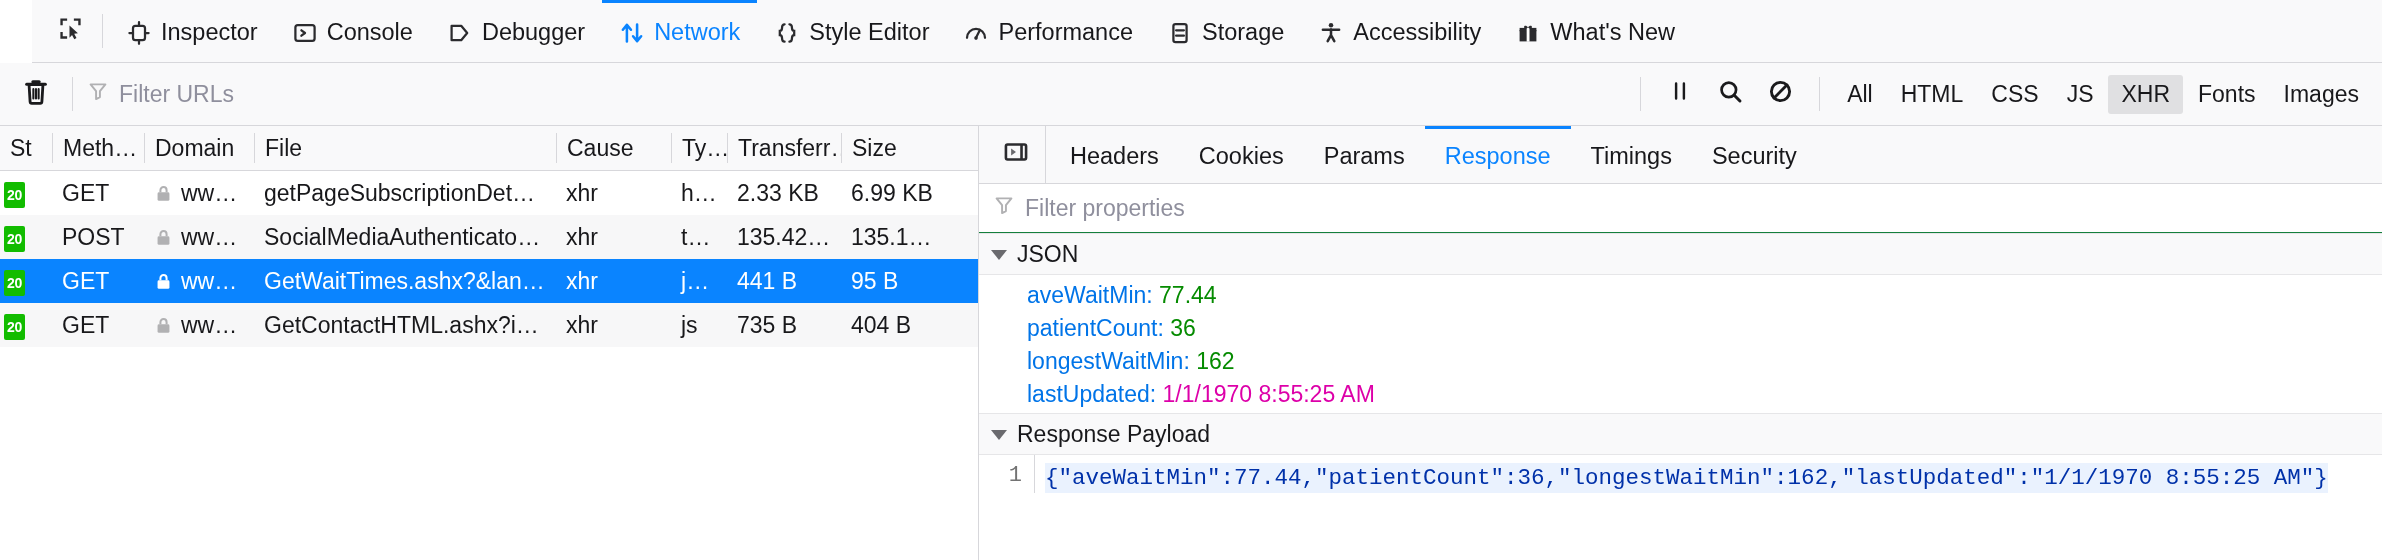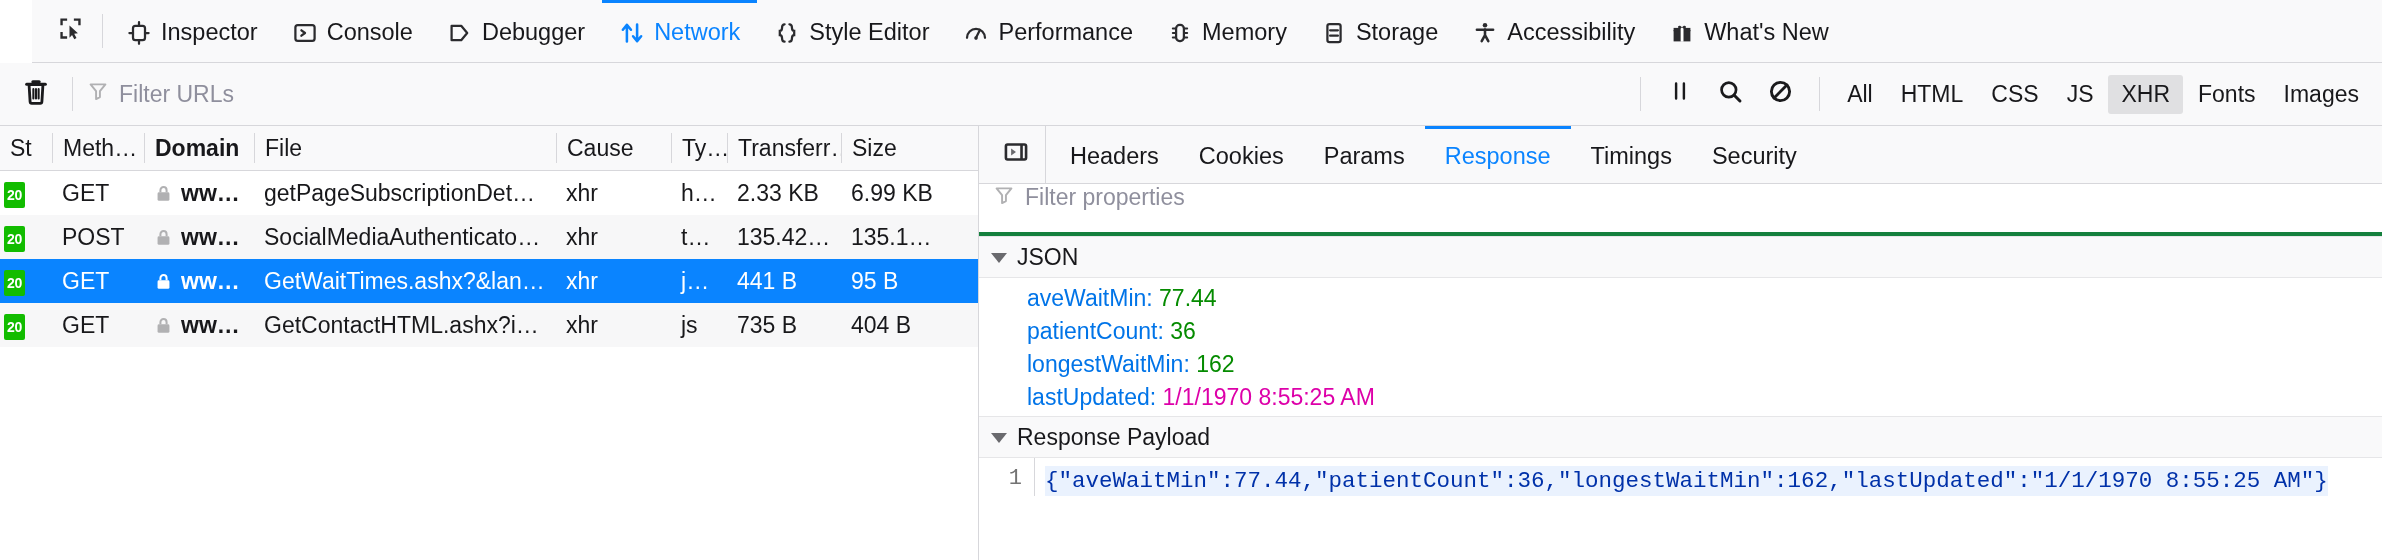--- a/index.html
+++ b/index.html
@@ -149,21 +149,21 @@
     box-sizing: border-box;
     overflow: hidden;
     white-space: nowrap;
     cursor: pointer;
   }
   .req-head .th:first-child { border-left: none; }
 
   
   .c-st   { width: 52px; }
   .c-meth { width: 92px; }
-  .c-dom  { width: 110px; font-weight: bold; }
+  .c-dom  { width: 110px; }
   .c-file { width: 302px; }
   .c-cause{ width: 115px; }
   .c-type { width: 56px; }
   .c-tran { width: 114px; }
   .c-size { width: 120px; }
 
   .req-rows { flex: 1 1 auto; overflow: hidden; }
   .req-row {
     display: flex;
     height: 44px;
@@ -232,24 +232,24 @@
     cursor: pointer;
     white-space: nowrap;
     border-top: 3px solid transparent;
   }
   .det-tab.selected { color: #0a84ff; border-top: 3px solid #0a84ff; }
 
   .det-body { flex: 1 1 auto; display: flex; flex-direction: column; min-height: 0; overflow: hidden; }
 
   .props-filter {
     height: 48px; min-height: 48px;
-    display: flex; gap: 10px;
+    display: flex; align-items: center; gap: 10px;
     padding-left: 14px;
     background: #fff;
-    border-bottom: 4px solid #15803d;
+    border-bottom: 1px solid #15803d;
     cursor: text;
   }
   .props-filter .ph { color: #8f8f9d; font-size: 23px; }
 
   .accordion-header {
     height: 40px; min-height: 40px;
     display: flex; align-items: center; gap: 10px;
     padding-left: 12px;
     background: #f9f9fa;
     border-bottom: 1px solid #e6e6e8;
@@ -378,29 +378,20 @@
       <span class="tab-ico">
         <svg width="24" height="24" viewBox="0 0 16 16">
           <path d="M2 11.2a6 6 0 1 1 12 0" fill="none" stroke="#2b2b2e" stroke-width="1.5" stroke-linecap="round"></path>
           <path d="M8 11.2L10.6 6" fill="none" stroke="#2b2b2e" stroke-width="1.5" stroke-linecap="round"></path>
           <circle cx="8" cy="11.4" r="1.2" fill="#2b2b2e"></circle>
         </svg>
       </span>
       <span class="tab-label">Performance</span>
     </div>
 
-    <div class="toolbox-tab">
-      <span class="tab-ico">
-        <svg width="24" height="24" viewBox="0 0 16 16">
-          <rect x="5.4" y="2.6" width="5.2" height="10.8" rx="2.4" fill="none" stroke="#2b2b2e" stroke-width="1.5"></rect>
-          <path d="M5.2 5h-2M5.2 8h-2M5.2 11h-2M10.8 5h2M10.8 8h2M10.8 11h2" stroke="#2b2b2e" stroke-width="1.3" stroke-linecap="round"></path>
-        </svg>
-      </span>
-      <span class="tab-label">Memory</span>
-    </div>
 
     <div class="toolbox-tab">
       <span class="tab-ico">
         <svg width="24" height="24" viewBox="0 0 16 16">
           <rect x="3.6" y="2" width="8.8" height="12" rx="1.4" fill="none" stroke="#2b2b2e" stroke-width="1.5"></rect>
           <path d="M5.4 6.2h5.2M5.4 9.8h5.2" stroke="#2b2b2e" stroke-width="1.5" stroke-linecap="round"></path>
         </svg>
       </span>
       <span class="tab-label">Storage</span>
     </div>

